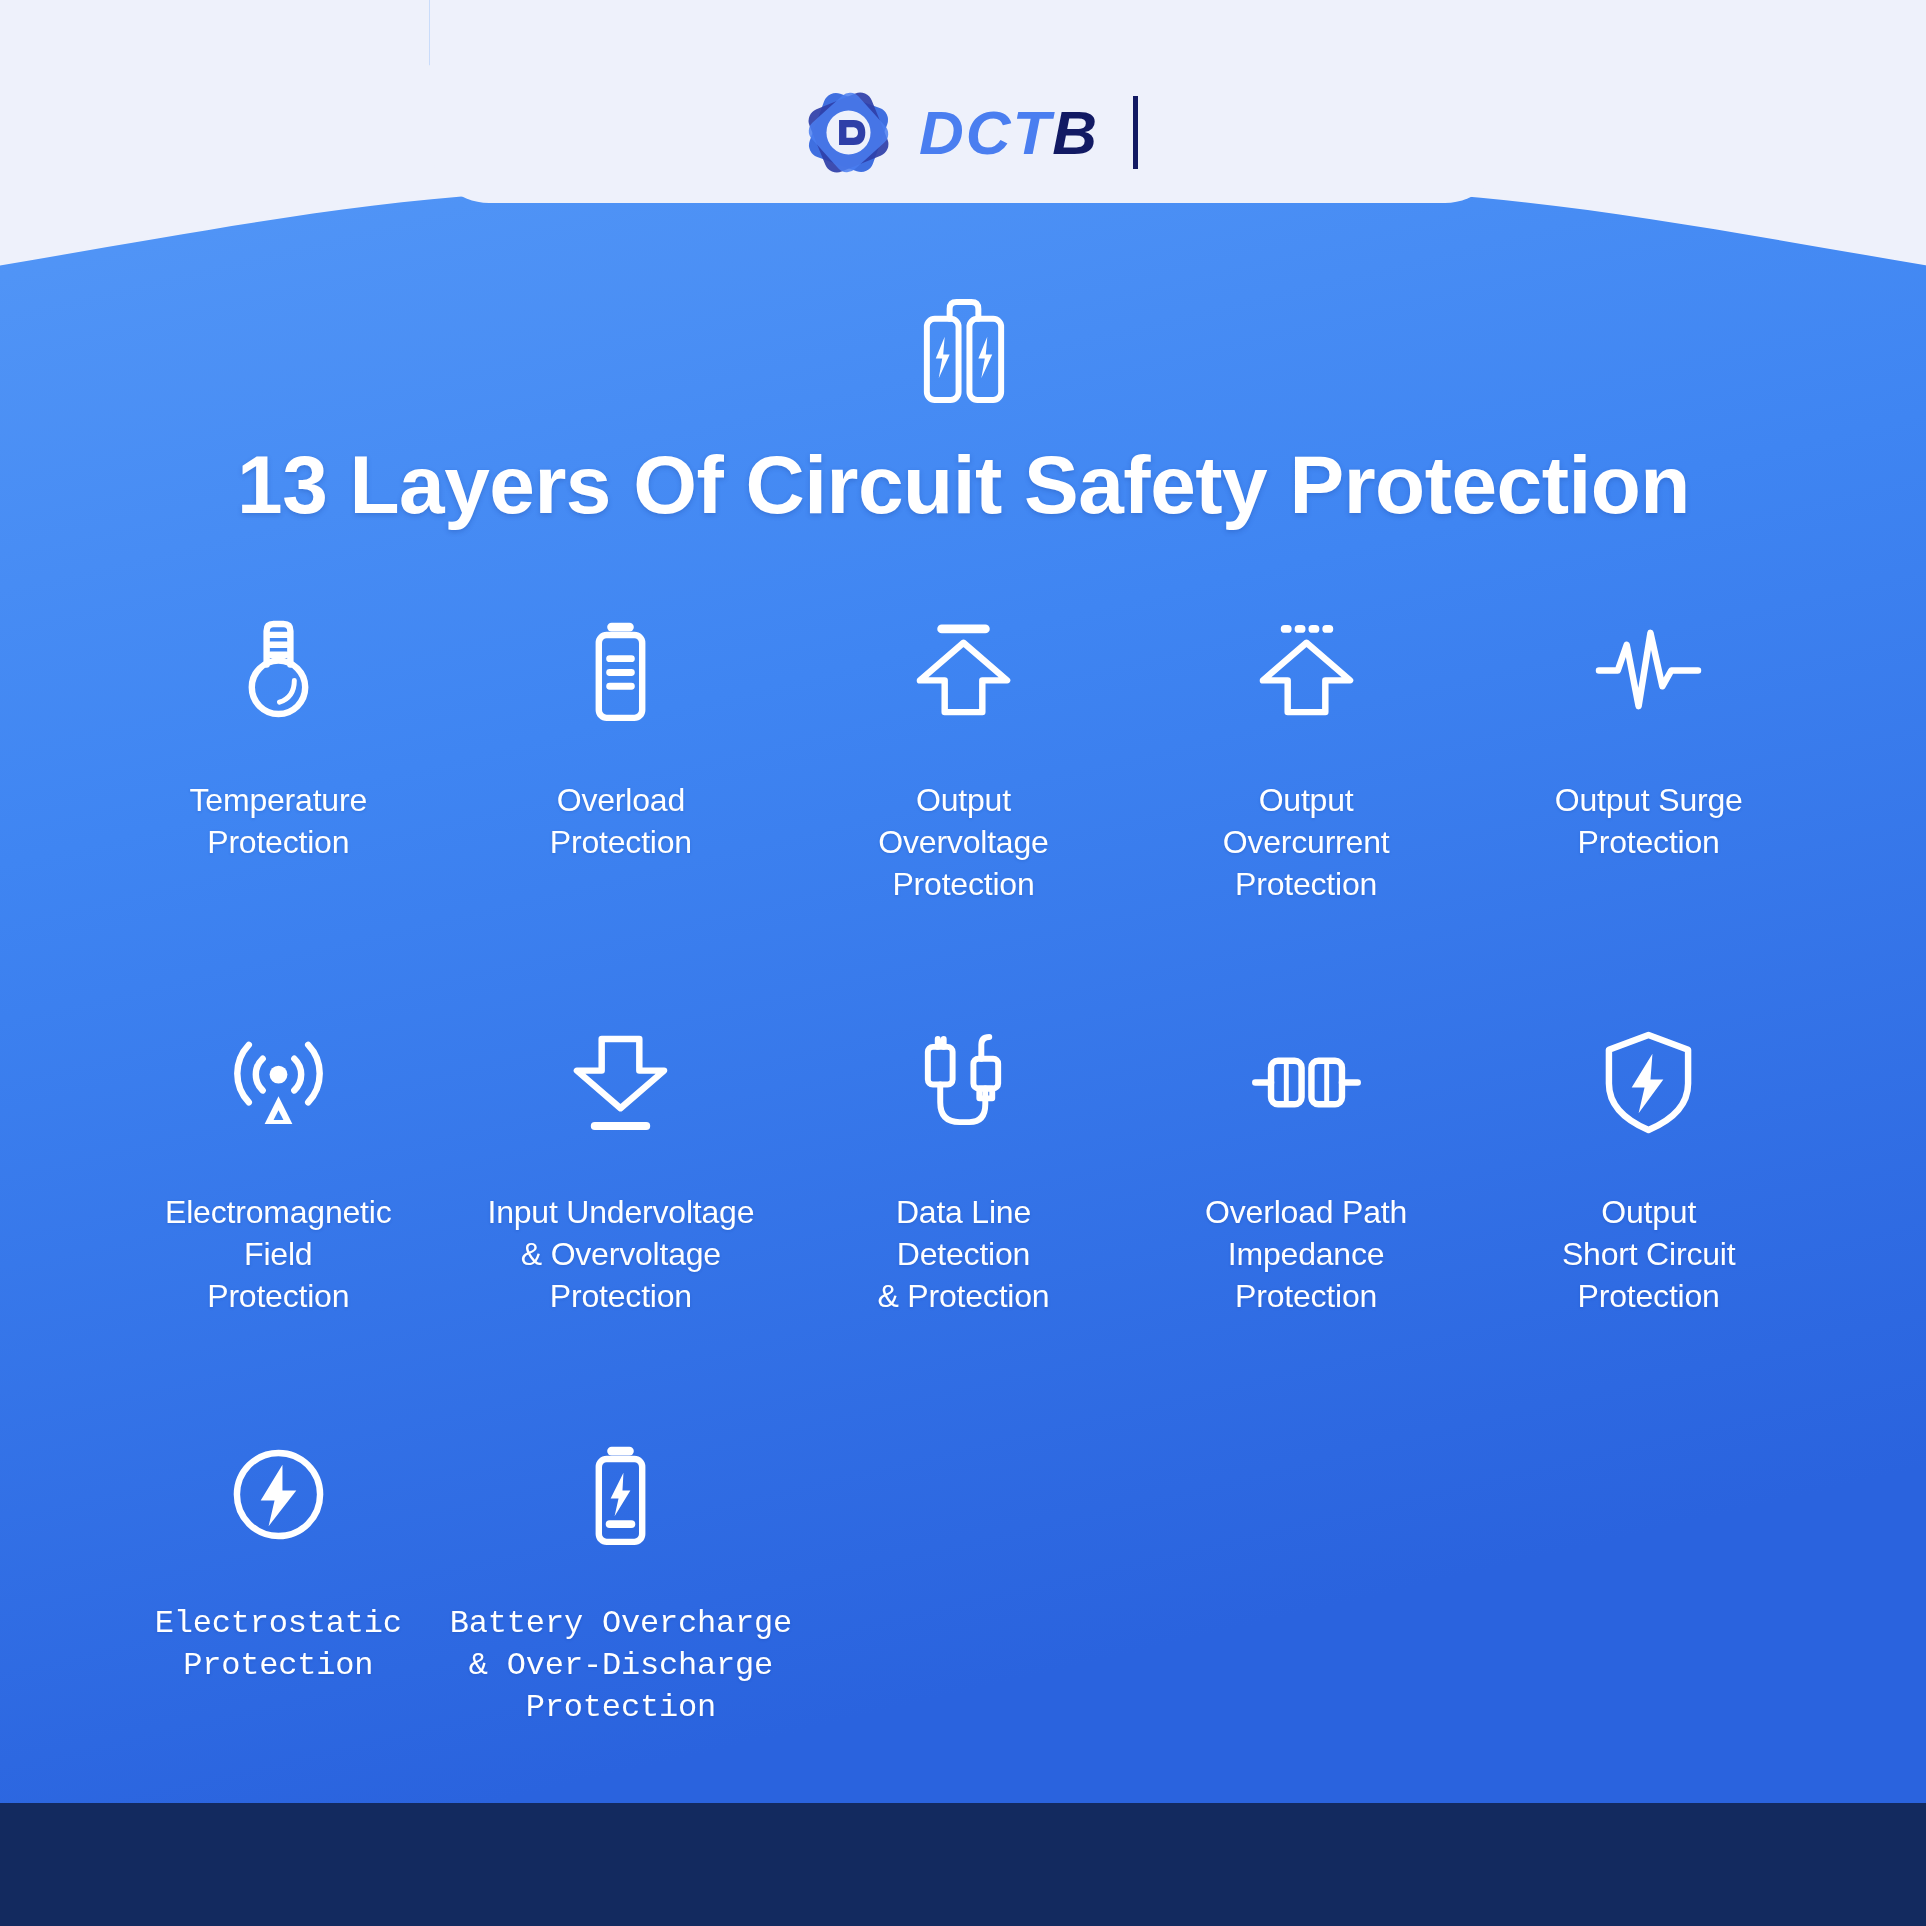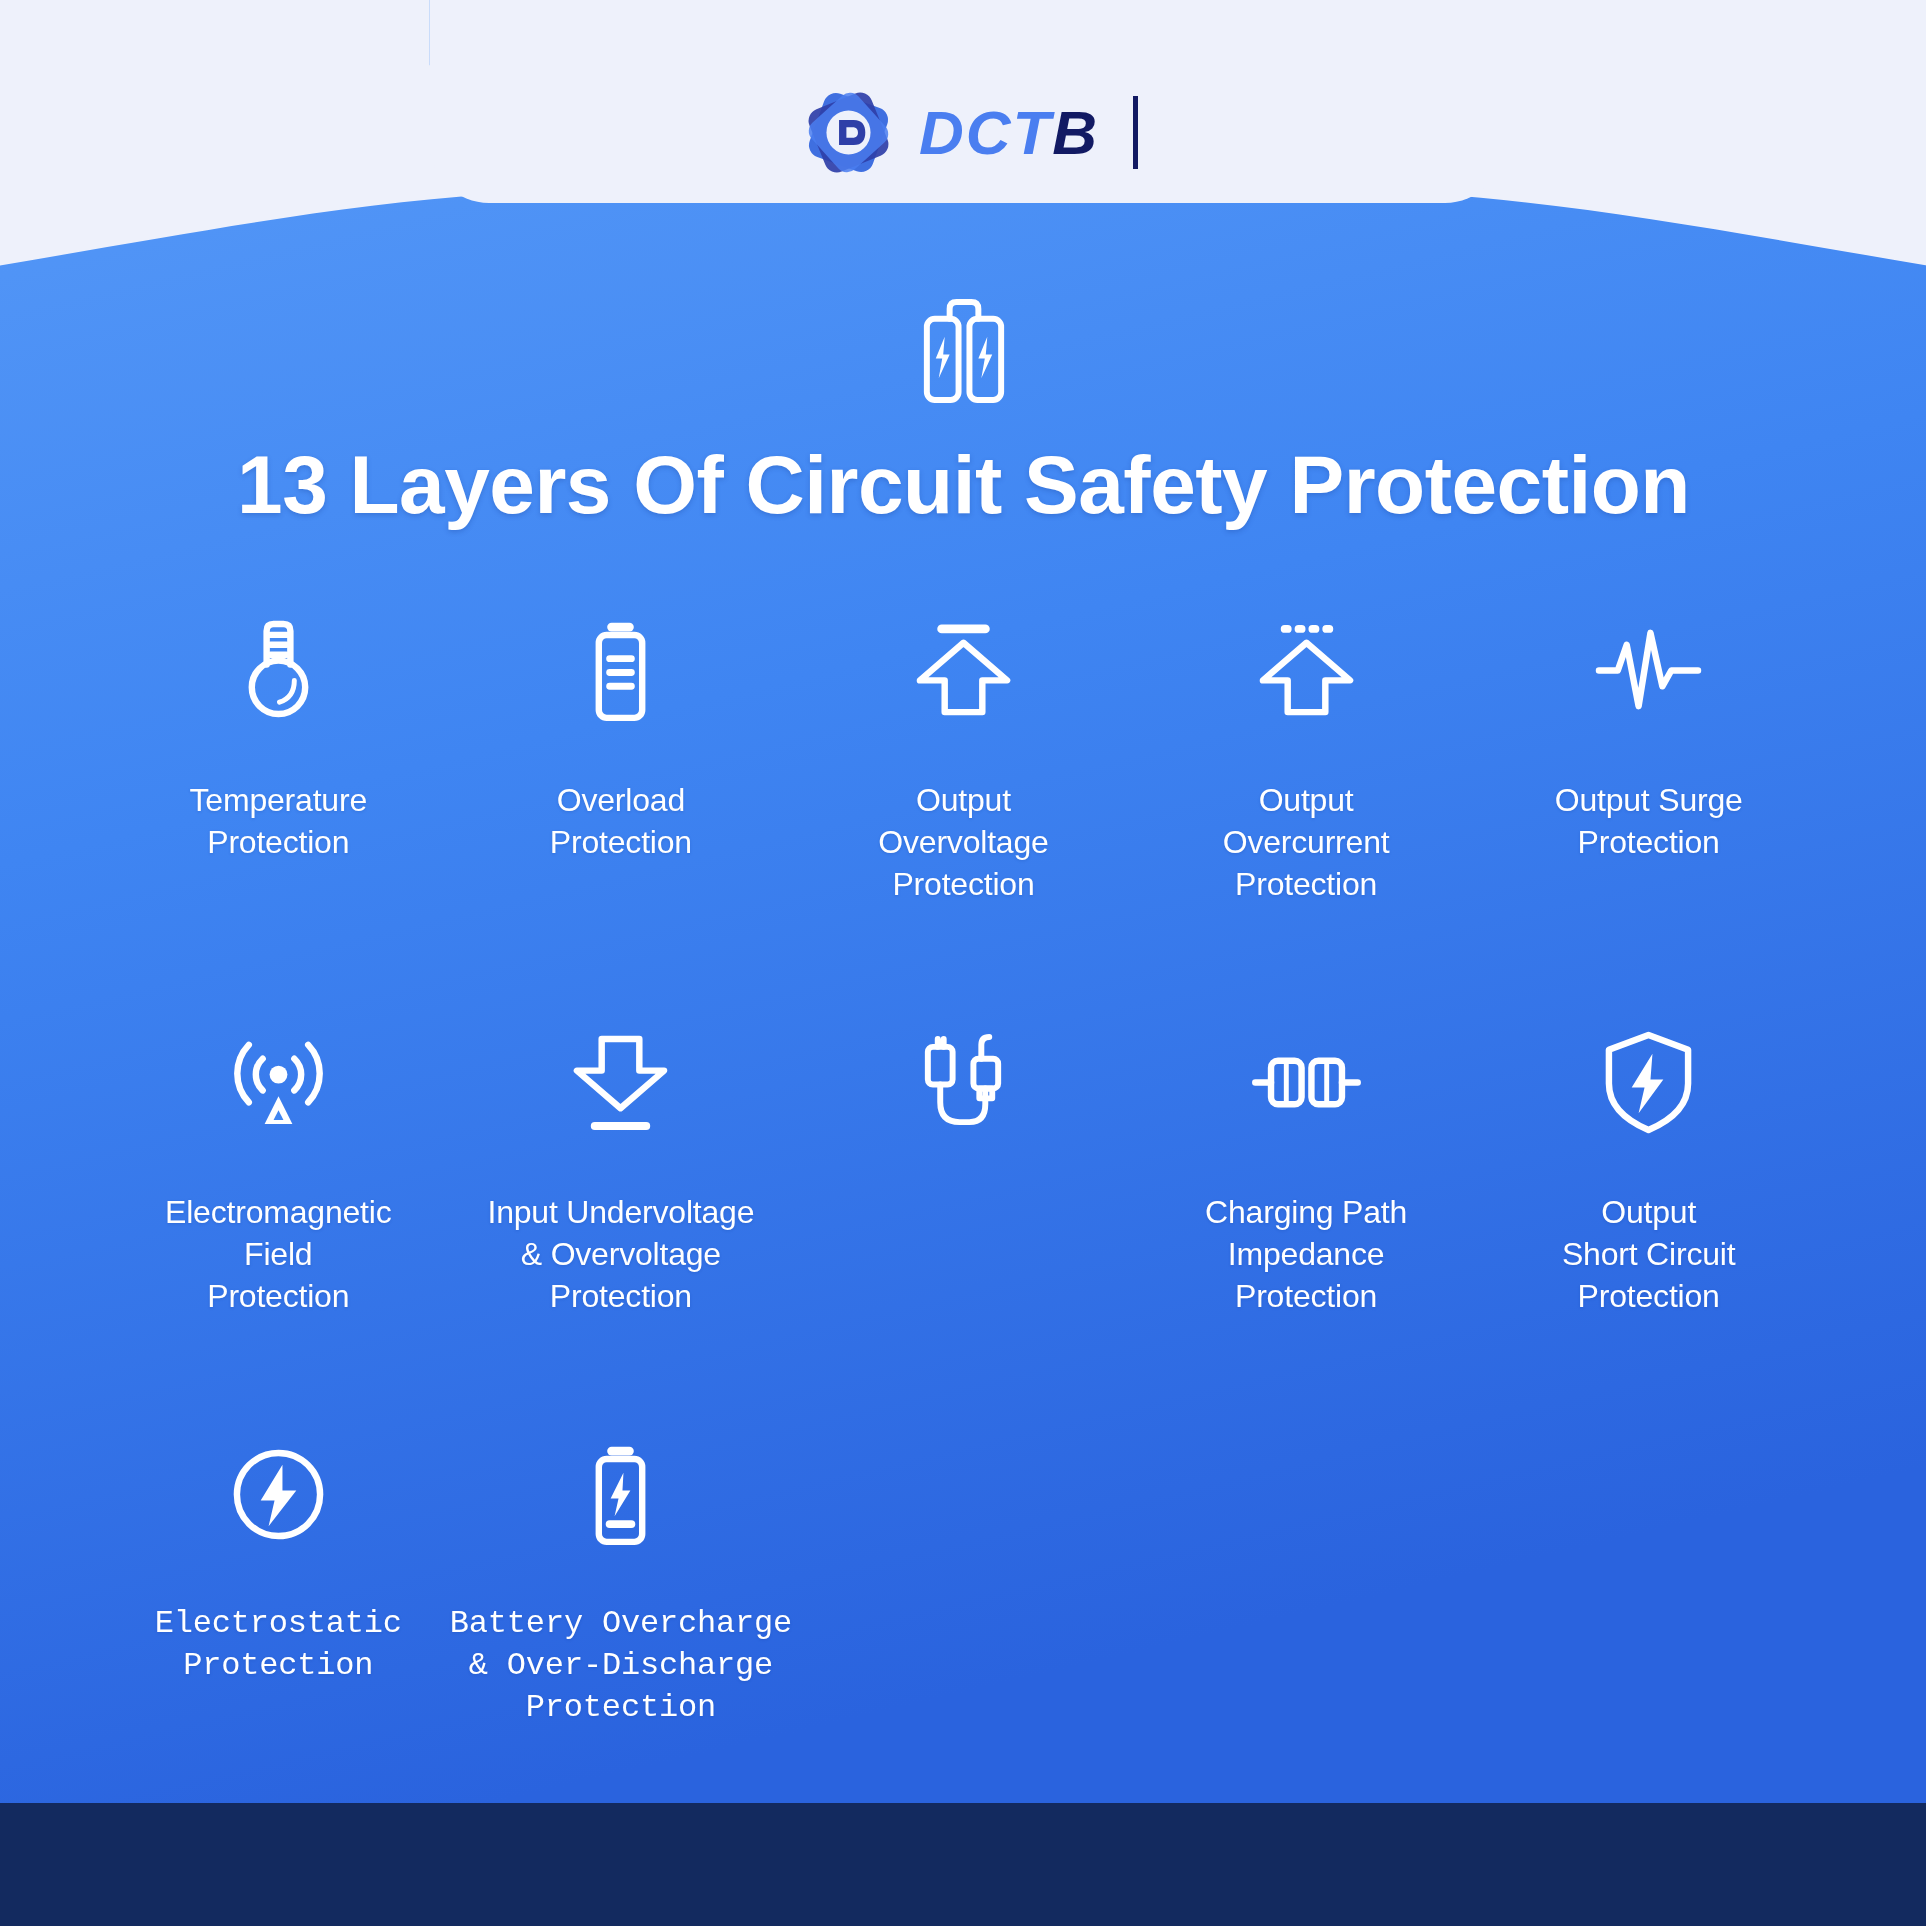--- a/index.html
+++ b/index.html
@@ -259,34 +259,37 @@
             <g fill="none" stroke="#fff" stroke-width="6" stroke-linecap="round" stroke-linejoin="round">
               <rect x="16" y="16" width="25" height="38" rx="5"></rect>
               <path d="M26 16 L26 8 M32 16 L32 8"></path>
               <path d="M28.5 54 L28.5 72 Q28.5 92 48 92 L58 92 Q74 92 74 74 L74 58"></path>
               <rect x="62" y="28" width="25" height="30" rx="5"></rect>
               <path d="M70 28 L70 14 Q70 6 78 6"></path>
               <path d="M68 58 L81 58 L81 68 L68 68 Z"></path>
             </g>
           </svg>
         </div>
+        <div class="cell-label">Data Line
+Detection
+&amp; Protection</div>
       </div>
 
       <div class="cell">
         <div class="cell-icon">
           <svg width="111" height="67" viewBox="0 0 112 68">
             <g fill="none" stroke="#fff" stroke-width="6.5" stroke-linecap="round" stroke-linejoin="round">
               <path d="M4 34 L20 34 M92 34 L108 34"></path>
               <rect x="20" y="12" width="31" height="44" rx="7"></rect>
               <rect x="61" y="12" width="31" height="44" rx="7"></rect>
               <path d="M35.5 14 L35.5 54 M76.5 14 L76.5 54" stroke-width="5"></path>
             </g>
           </svg>
         </div>
-        <div class="cell-label">Charging Path
+        <div class="cell-label">Overload Path
 Impedance
 Protection</div>
       </div>
 
       <div class="cell">
         <div class="cell-icon">
           <svg width="95" height="105" viewBox="0 0 96 106">
             <path d="M48 5 L88 20 L88 54 Q88 84 48 101 Q8 84 8 54 L8 20 Z" fill="none" stroke="#fff" stroke-width="6.5" stroke-linejoin="round"></path>
             <path d="M52 24 L31 58 L44 58 L38 84 L63 50 L50 50 Z" fill="#fff"></path>
           </svg>

